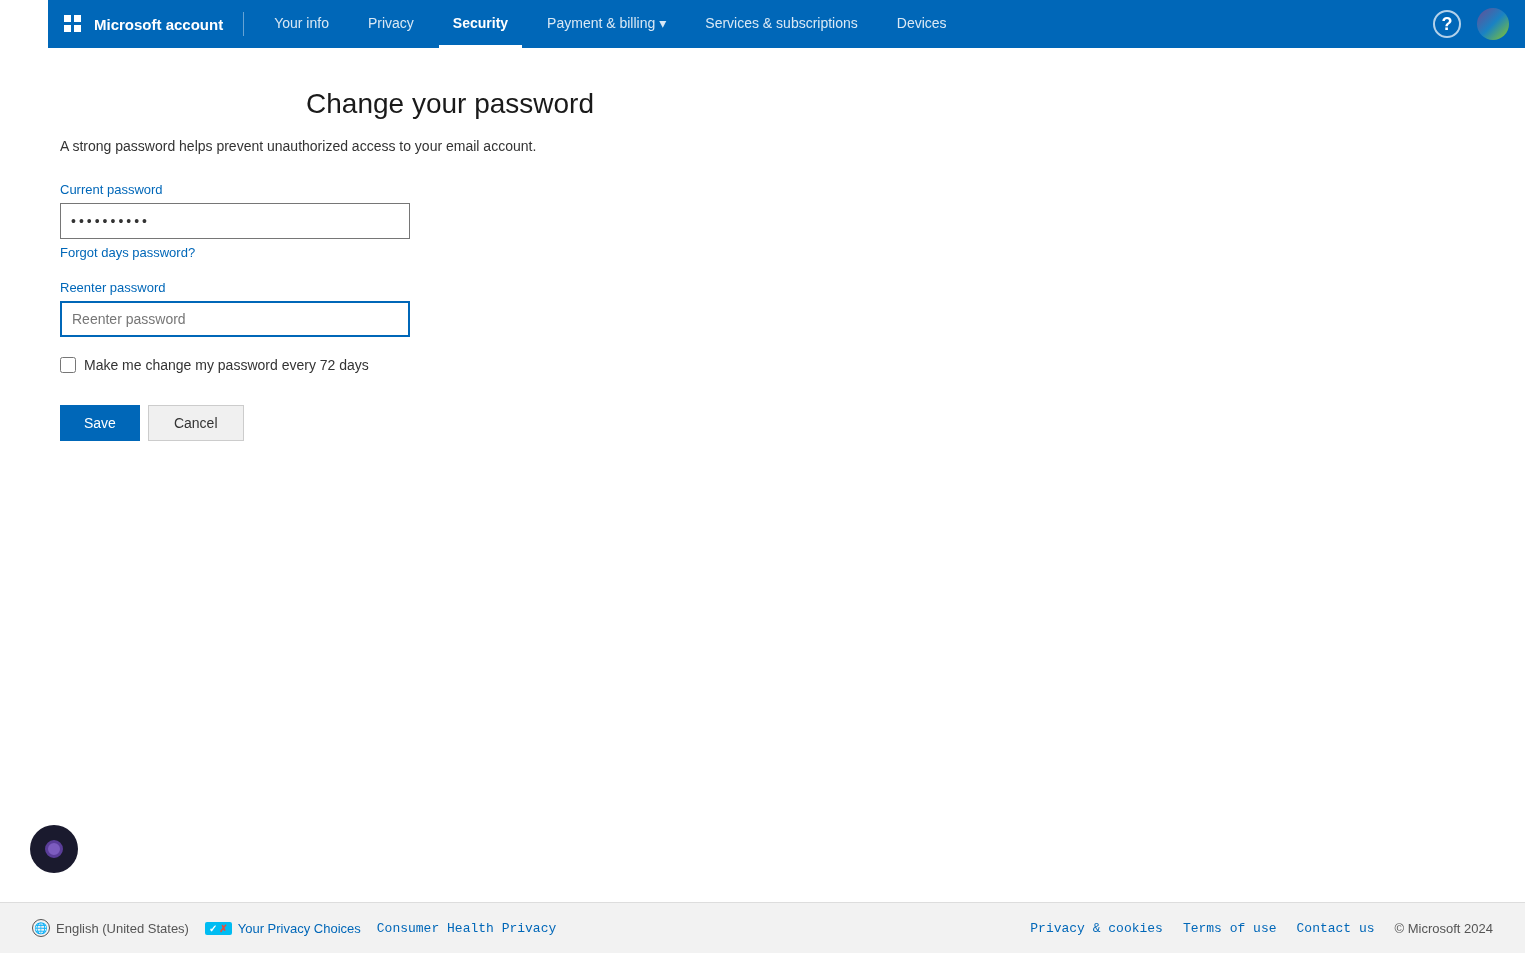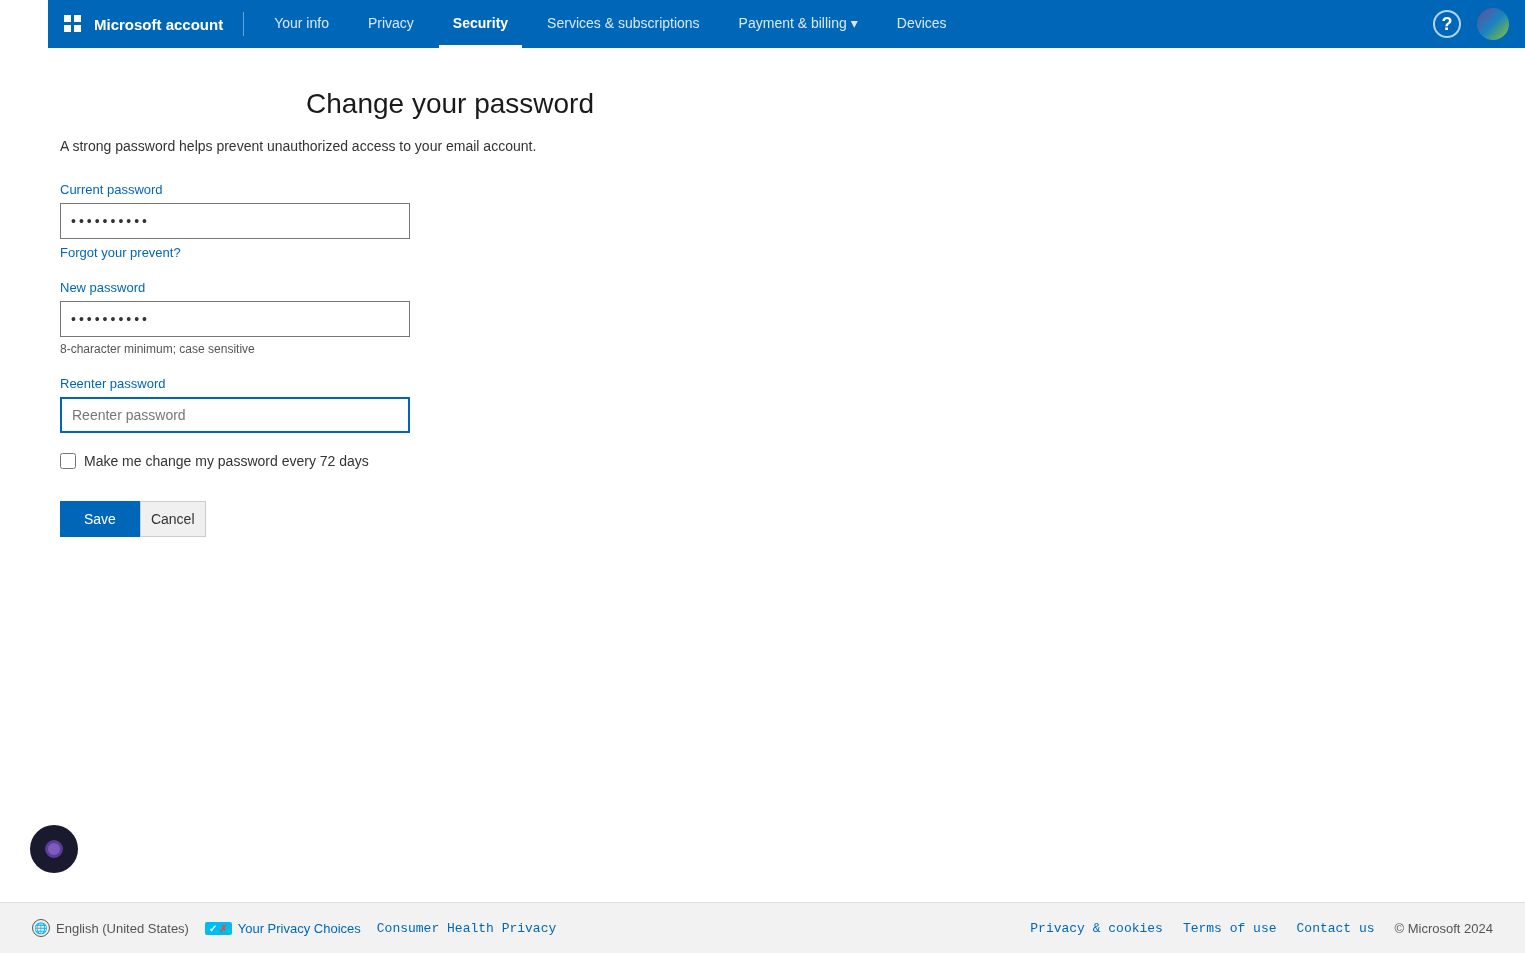--- a/index.html
+++ b/index.html
@@ -169,40 +169,40 @@
       height: 16px;
       cursor: pointer;
     }
     .checkbox-label {
       font-size: 14px;
       color: #333;
     }
 
     .button-row {
       display: flex;
-      gap: 0;
+      gap: 8px;
       margin-top: 20px;
     }
 
     .btn-save {
       background: #0067b8;
       color: #fff;
       border: none;
       padding: 0 24px;
       height: 36px;
       font-size: 14px;
       cursor: pointer;
       font-family: 'Segoe UI', Arial, sans-serif;
     }
 
     .btn-cancel {
       background: #f0f0f0;
       color: #333;
       border: 1px solid #ccc;
-      padding: 0 10px;
+      padding: 0 25px;
       height: 36px;
       font-size: 14px;
       cursor: pointer;
       font-family: 'Segoe UI', Arial, sans-serif;
     }
 
     
     footer {
       background: #f2f2f2;
       border-top: 1px solid #ddd;
@@ -307,50 +307,45 @@
       <rect x="0" y="10" width="7" height="7"></rect>
       <rect x="10" y="10" width="7" height="7"></rect>
     </svg>
   </div>
   <span class="nav-brand">Microsoft account</span>
   <div class="nav-divider"></div>
   <div class="nav-links">
     <a class="nav-link">Your info</a>
     <a class="nav-link">Privacy</a>
     <a class="nav-link active">Security</a>
-    <a class="nav-link">Services &amp; subscriptions</a>
     <a class="nav-link">
       <span class="nav-link-with-chevron">
         <span>Payment &amp; billing</span>
         <span>▾</span>
       </span>
     </a>
+    <a class="nav-link">Services &amp; subscriptions</a>
     <a class="nav-link">Devices</a>
   </div>
   <div class="nav-right">
     <div class="nav-help">?</div>
     <div class="nav-avatar"></div>
   </div>
 </nav>
 
 <div class="main-content">
   <h1 class="page-title">Change your password</h1>
   <p class="page-subtitle">A strong password helps prevent unauthorized access to your email account.</p>
 
   <div class="field-group">
     <label class="field-label">Current password</label>
     <input type="password" class="text-input" value="••••••••••" style="">
-    <a class="forgot-link">Forgot your prevent?</a>
-  </div>
-
-  <div class="field-group">
-    <label class="field-label">New password</label>
-    <input type="password" class="text-input" value="••••••••••" style="">
-    <p class="field-hint">8-character minimum; case sensitive</p>
-  </div>
+    <a class="forgot-link">Forgot days password?</a>
+  </div>
+
 
   <div class="field-group">
     <label class="field-label">Reenter password</label>
     <input type="password" class="text-input active-focus" placeholder="Reenter password" style="">
   </div>
 
   <div class="checkbox-row">
     <input type="checkbox" class="checkbox-input" style="">
     <label class="checkbox-label">Make me change my password every 72 days</label>
   </div>

